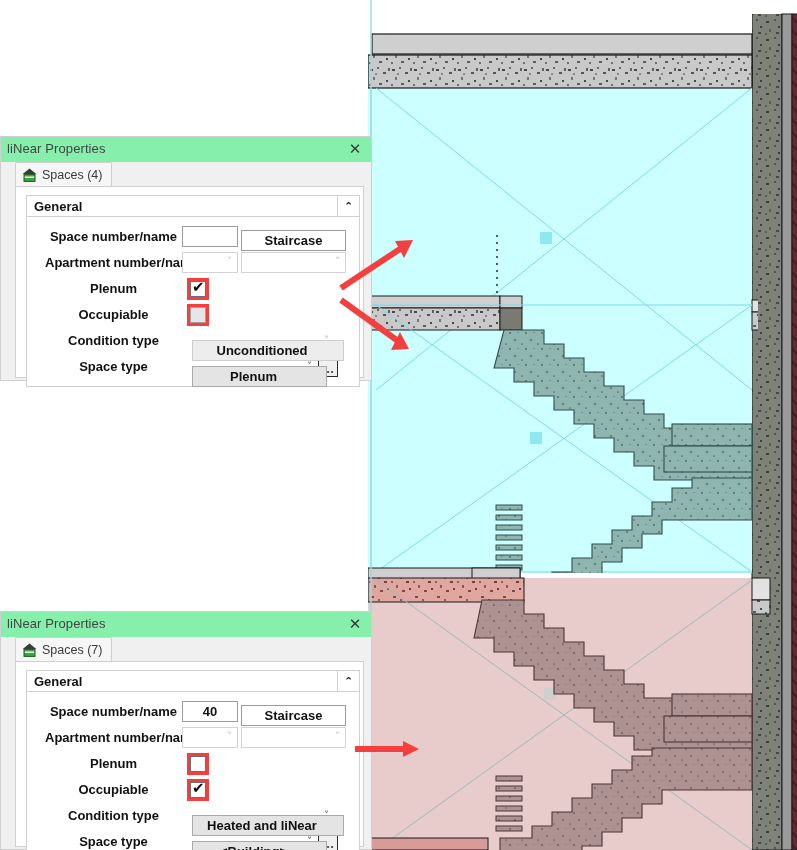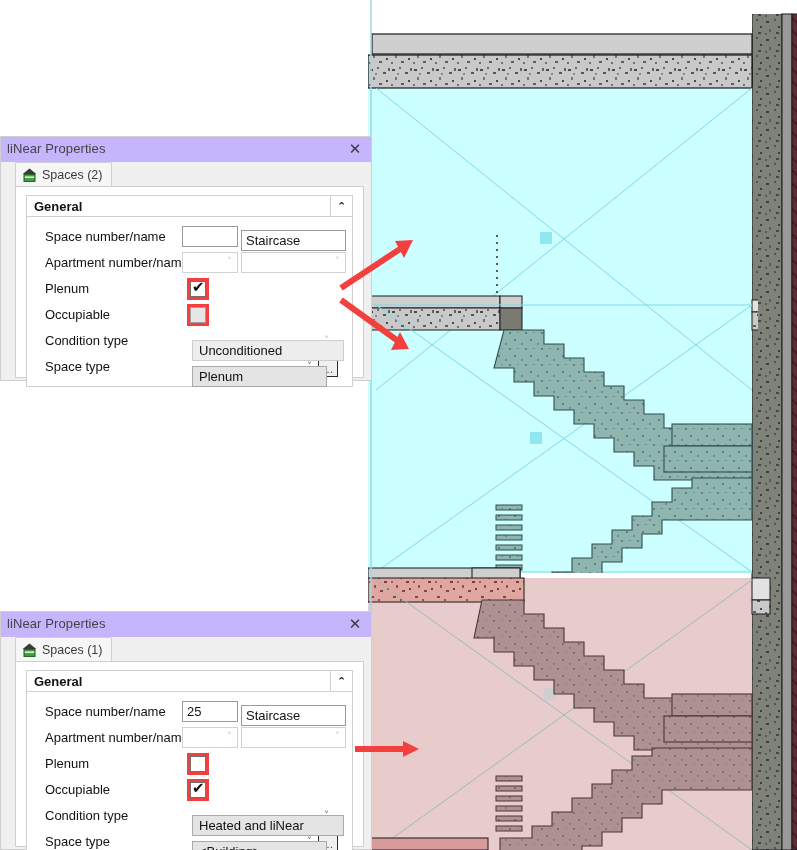--- a/index.html
+++ b/index.html
@@ -20,21 +20,21 @@
   #cad svg{display:block;}
 
   
   .dialog{
     position:absolute;
     background:#f0f0f0;
     border:1px solid #cfcfcf;
     box-sizing:border-box;
   }
   .dlg-titlebar{
-    height:25px;position:relative;background:#c4b5fd;padding-left:12px;
+    height:25px;position:relative;background:#86efac;padding-left:12px;
   }
   .dlg-title{
     position:absolute;left:6px;top:4px;
     font-size:13px;color:#444444;white-space:nowrap;
     letter-spacing:0.1px;
   }
   .dlg-close{
     position:absolute;right:4px;top:2px;width:24px;height:21px;
     display:flex;align-items:center;justify-content:center;
     font-size:15px;color:#3a3a3a;line-height:1;cursor:default;
@@ -56,21 +56,22 @@
     white-space:nowrap;
   }
   .house-ico{width:15px;height:14px;display:block;}
 
   
   .tabbody{
     margin:0 7px 0 14px;
     background:#ffffff;
     border:1px solid #cfcfcf;
     box-sizing:border-box;
-    padding:8px 10px 0 10px;
+    padding:8px 3px 0 10px;
+    text-align:center;
   }
 
   .grouphdr{
     height:22px;background:#ffffff;border:1px solid #d0d0d0;
     box-sizing:border-box;position:relative;
     display:flex;align-items:center;
   }
   .grouphdr .gh-label{
     font-size:13px;font-weight:bold;color:#111111;padding-left:7px;
   }
@@ -78,21 +79,21 @@
     position:absolute;right:0;top:0;width:21px;height:20px;
     border-left:1px solid #d0d0d0;
     display:flex;align-items:center;justify-content:center;
     font-size:11px;color:#111;font-weight:bold;
     font-family:"DejaVu Sans",sans-serif;
   }
 
   .formarea{
     border:1px solid #d0d0d0;border-top:none;
     box-sizing:border-box;
-    padding:7px 0 6px 0;background:#ffffff;
+    padding:7px 0 6px 0;background:#ffffff;font-weight:bold;
   }
   .frow{
     display:flex;align-items:center;height:25px;margin-bottom:1px;
   }
   .flabel{
     width:155px;padding-left:18px;box-sizing:border-box;
     font-size:13px;color:#111111;white-space:nowrap;
   }
 
   
@@ -358,21 +359,21 @@
 
   <div class="tabstrip">
     <div class="tab">
       <span>
         <svg class="house-ico" viewBox="0 0 15 14" xmlns="http://www.w3.org/2000/svg">
           <polygon points="7.5,0.5 14.3,6 0.7,6" fill="#3a3a3a"></polygon>
           <rect x="2" y="6.4" width="11" height="7" fill="#3fa33f" stroke="#1d5c1d" stroke-width="1"></rect>
           <rect x="2.8" y="8.4" width="9.4" height="1.6" fill="#d8f0d8"></rect>
         </svg>
       </span>
-      <span>Spaces (2)</span>
+      <span>Spaces (4)</span>
     </div>
   </div>
 
   <div class="tabbody" style="height:192px;">
 
     <div class="grouphdr">
       <span class="gh-label">General</span>
       <span class="gh-chev">⌃</span>
     </div>
 
@@ -436,36 +437,36 @@
 
   <div class="tabstrip">
     <div class="tab">
       <span>
         <svg class="house-ico" viewBox="0 0 15 14" xmlns="http://www.w3.org/2000/svg">
           <polygon points="7.5,0.5 14.3,6 0.7,6" fill="#3a3a3a"></polygon>
           <rect x="2" y="6.4" width="11" height="7" fill="#3fa33f" stroke="#1d5c1d" stroke-width="1"></rect>
           <rect x="2.8" y="8.4" width="9.4" height="1.6" fill="#d8f0d8"></rect>
         </svg>
       </span>
-      <span>Spaces (1)</span>
+      <span>Spaces (7)</span>
     </div>
   </div>
 
   <div class="tabbody" style="height:186px;">
 
     <div class="grouphdr">
       <span class="gh-label">General</span>
       <span class="gh-chev">⌃</span>
     </div>
 
     <div class="formarea">
 
       <div class="frow">
         <div class="flabel">Space number/name</div>
-        <div class="tinput w-num">25</div>
+        <div class="tinput w-num">40</div>
         <div class="tinput w-name">Staircase</div>
       </div>
 
       <div class="frow">
         <div class="flabel">Apartment number/name</div>
         <div class="dcombo w-num">
           <span class="arr">˅</span>
         </div>
         <div class="dcombo w-name">
           <span class="arr">˅</span>

